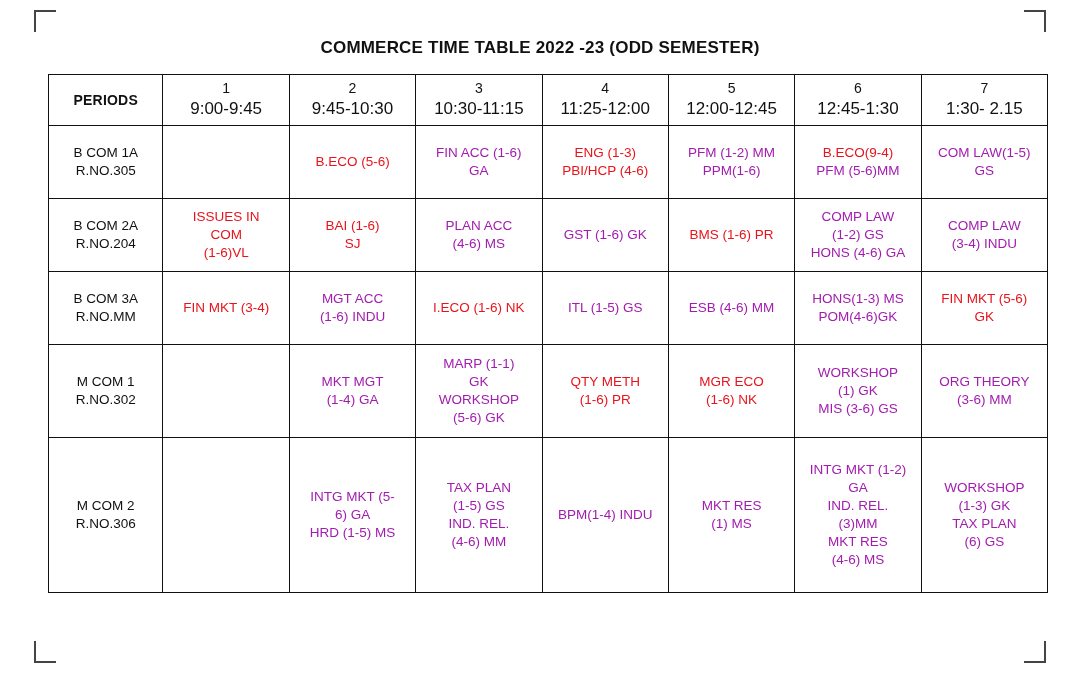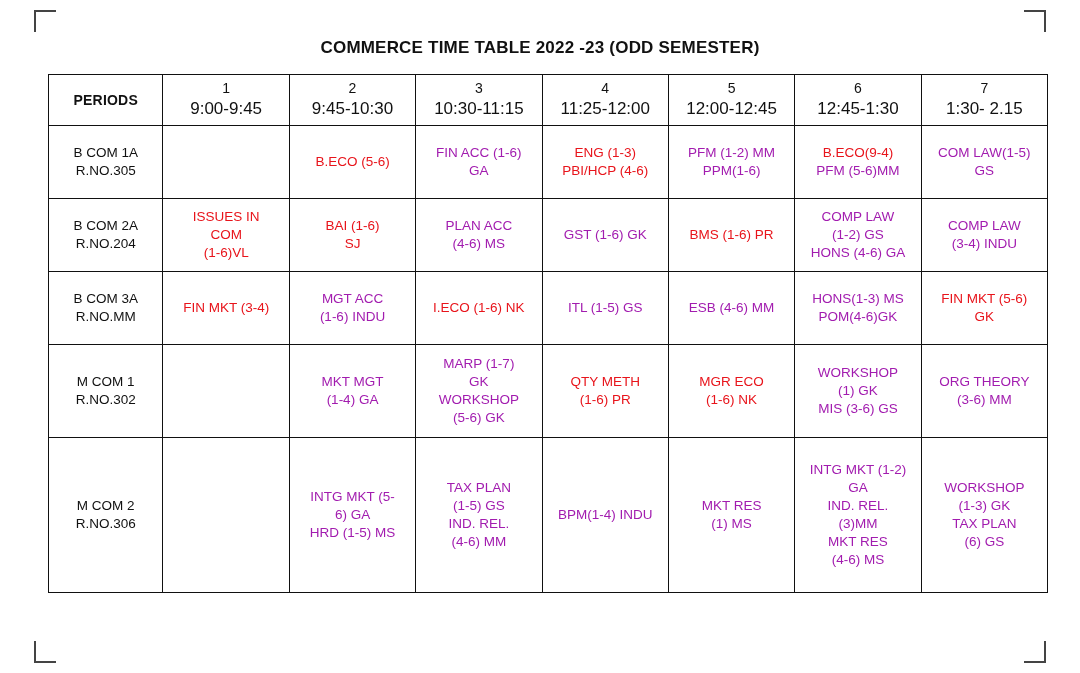--- a/index.html
+++ b/index.html
@@ -260,21 +260,21 @@
             <td class="class-label">
               <span class="cellline">M COM 1</span>
               <span class="cellline">R.NO.302</span>
             </td>
             <td class="cell tall"></td>
             <td class="cell tall">
               <span class="cellline black">MKT MGT</span>
               <span class="cellline black">(1-4) GA</span>
             </td>
             <td class="cell tall">
-              <span class="cellline black">MARP (1-7)</span>
+              <span class="cellline black">MARP (1-1)</span>
               <span class="cellline black">GK</span>
               <span class="cellline black">WORKSHOP</span>
               <span class="cellline black">(5-6) GK</span>
             </td>
             <td class="cell tall left">
               <span class="cellline red">QTY METH</span>
               <span class="cellline red">(1-6) PR</span>
             </td>
             <td class="cell tall">
               <span class="cellline red">MGR ECO</span>

